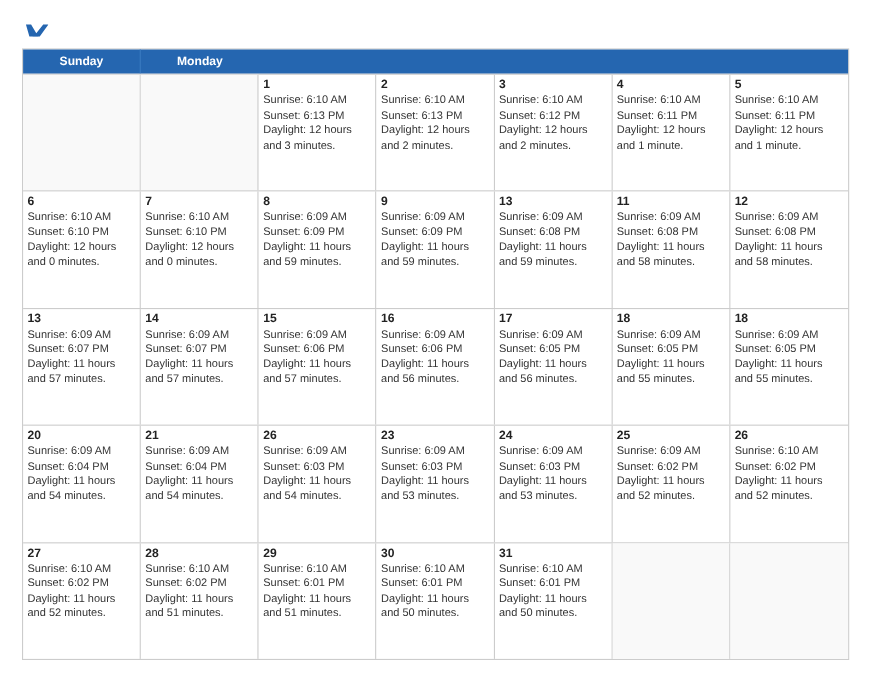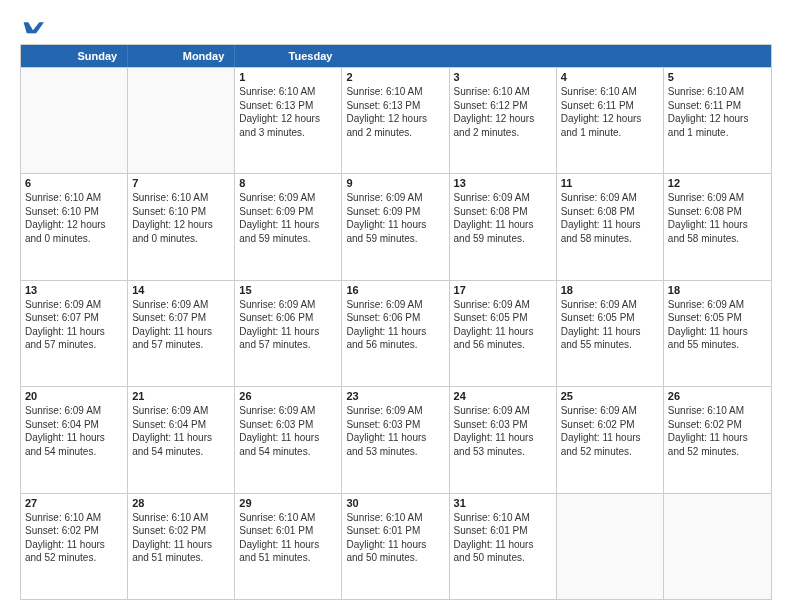--- a/index.html
+++ b/index.html
@@ -62,21 +62,21 @@
     }
     .cal-header {
       display: grid;
       grid-template-columns: repeat(7, 1fr);
       background: #2566b0;
     }
     .cal-header-cell {
       color: #fff;
       font-size: 11px;
       font-weight: bold;
-      text-align: right;
+      text-align: center;
       padding: 5px 10px;
       border-right: 1px solid #3a7ac0;
     }
     .cal-header-cell:last-child { border-right: none; }
     .cal-body {
       flex: 1;
       display: grid;
       grid-template-rows: repeat(5, 1fr);
     }
     .cal-week {
@@ -127,21 +127,20 @@
     <div class="title-block">
       <div class="month-title"></div>
       <div class="subtitle"></div>
     </div>
   </div>
 
   <div class="calendar">
     <div class="cal-header" id="cal-header">
         <div class="cal-header-cell">Sunday</div>
         <div class="cal-header-cell">Monday</div>
-        <div class="cal-header-cell">Tuesday</div>
       </div>
     <div class="cal-body" id="cal-body">
         <div class="cal-week">
           <div class="cal-cell empty"></div>
           <div class="cal-cell empty"></div>
           <div class="cal-cell">
             <span class="day-number">1</span>
             <div class="day-info">Sunrise: 6:10 AM<br>Sunset: 6:13 PM<br>Daylight: 12 hours and 3 minutes.</div>
           </div>
           <div class="cal-cell">

